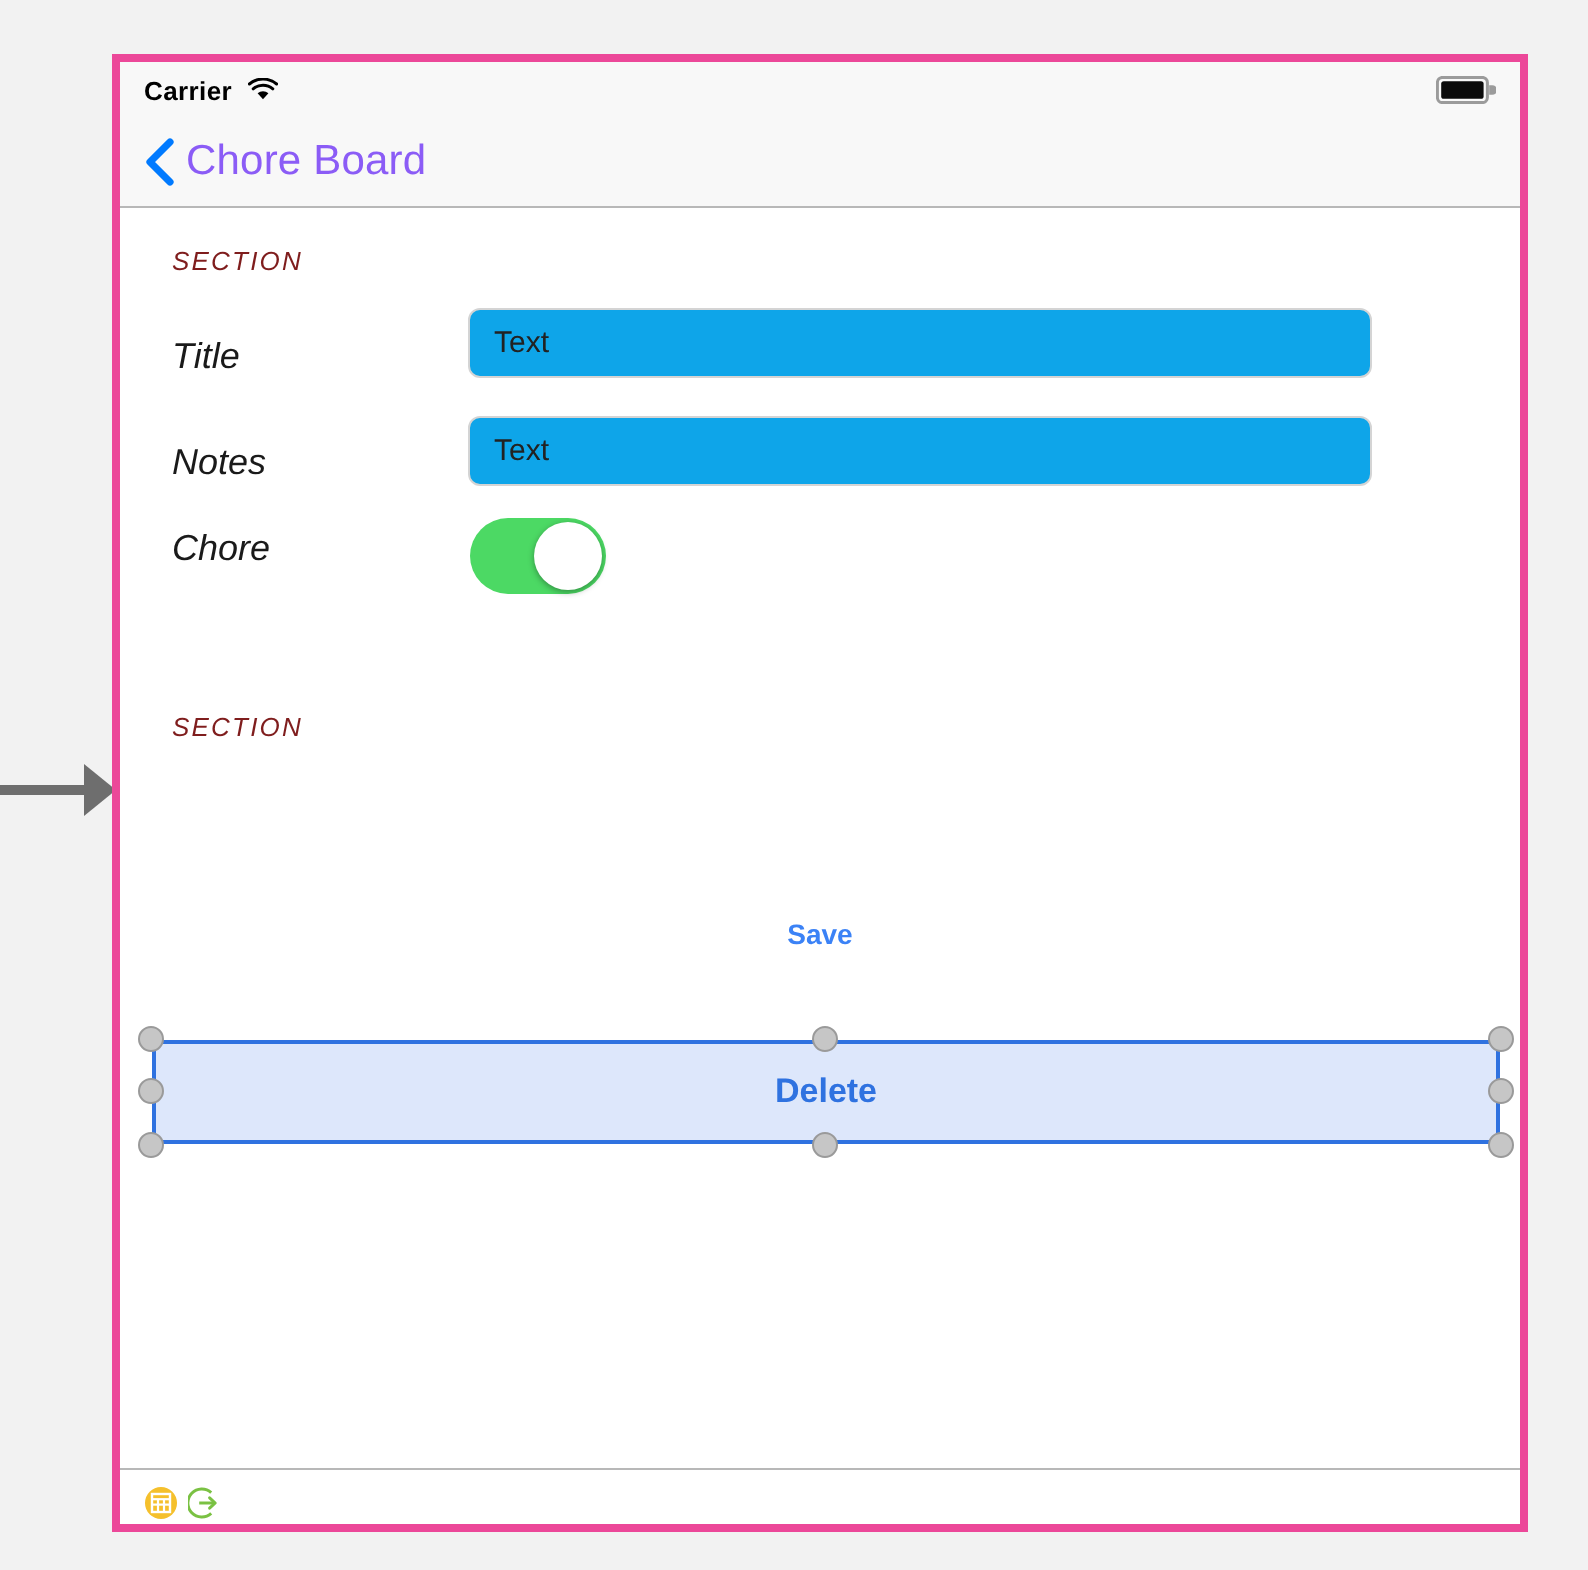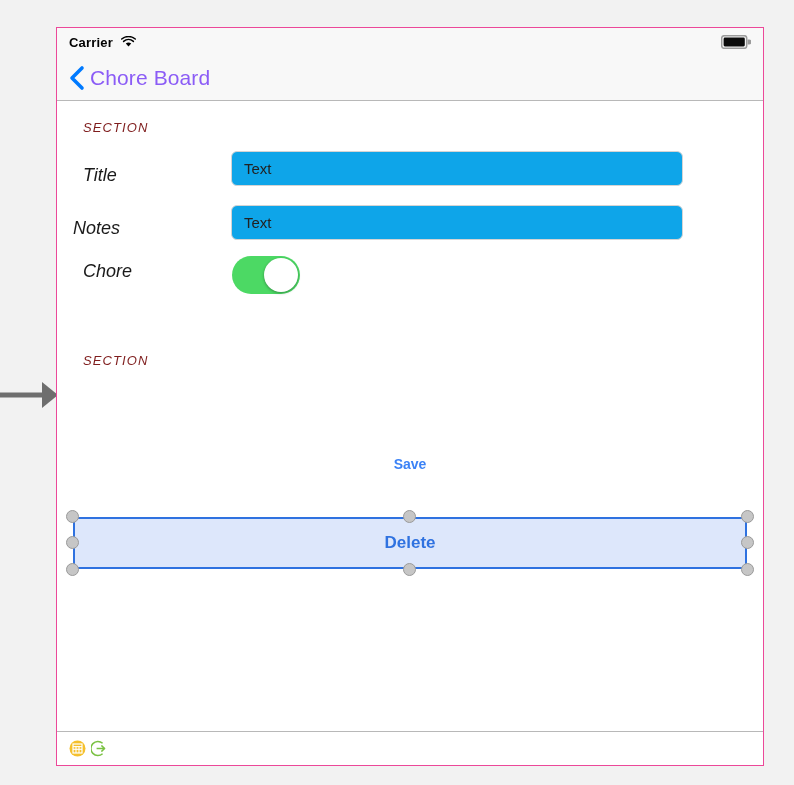--- a/index.html
+++ b/index.html
@@ -29,21 +29,21 @@
   }
 
   
   .scene {
     position: absolute;
     left: 56px;
     top: 27px;
     width: 708px;
     height: 739px;
     background: #ffffff;
-    border: 1px solid #ec4899;
+    border: 4px solid #ec4899;
     overflow: hidden;
   }
 
   
   .statusbar {
     position: relative;
     height: 28px;
     background: #f8f8f8;
     display: flex;
     align-items: center;
@@ -117,21 +117,21 @@
     border-radius: 6px;
     display: flex;
     align-items: center;
     padding-left: 12px;
     font-size: 15px;
     color: #222222;
   }
 
   #label-title  { left: 26px; top: 64px; }
   #field-title  { left: 174px; top: 50px; width: 452px; }
-  #label-notes  { left: 16px; top: 117px; }
+  #label-notes  { left: 26px; top: 117px; }
   #field-notes  { left: 174px; top: 104px; width: 452px; }
   #label-done   { left: 26px; top: 160px; }
 
   
   .toggle {
     position: absolute;
     left: 175px;
     top: 155px;
     width: 68px;
     height: 38px;

